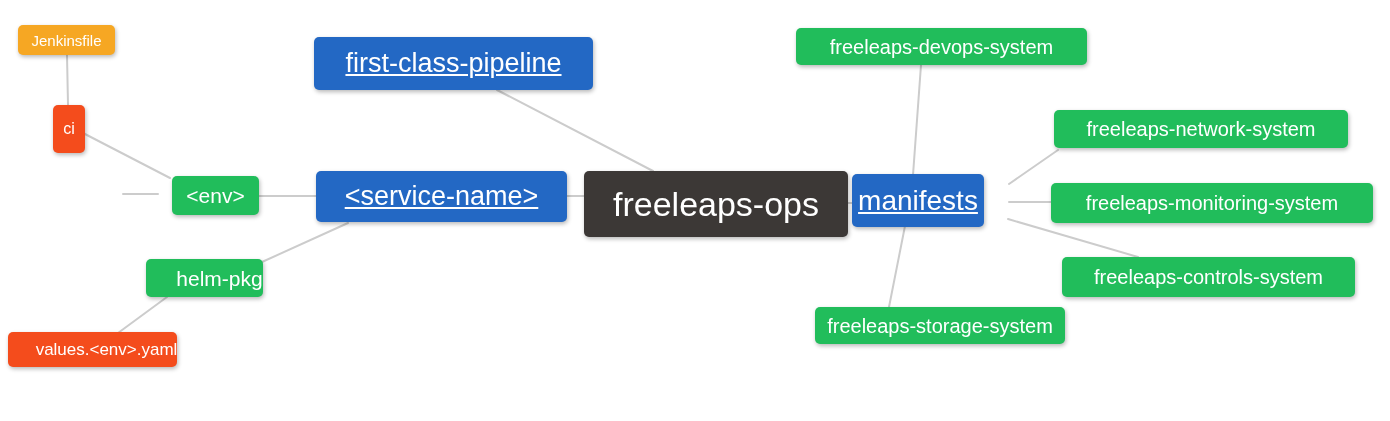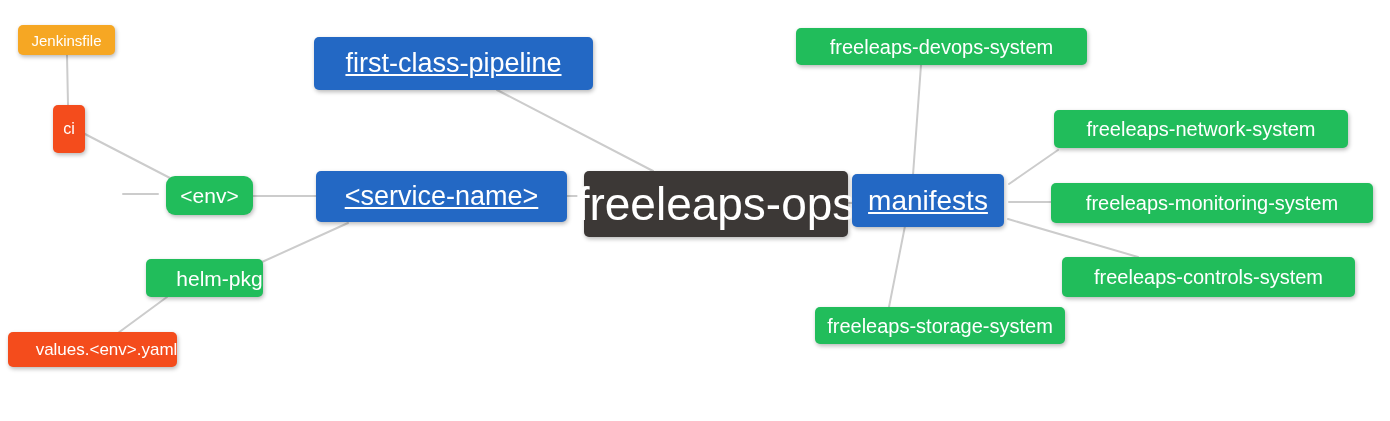--- a/index.html
+++ b/index.html
@@ -73,45 +73,45 @@
 
   <div class="node orange" style="left:18px; top:25px; width:97px; height:30px; font-size:15px;">
     <span class="label">Jenkinsfile</span>
   </div>
 
   <div class="node red" style="left:53px; top:105px; width:32px; height:48px; font-size:16px;">
     <span class="label">ci</span>
   </div>
 
 
-  <div class="node green" style="left:166px; top:176px; width:87px; height:39px; font-size:21px;border-radius:9px;">
+  <div class="node green" style="left:172px; top:176px; width:87px; height:39px; font-size:21px;">
     <span class="label">&lt;env&gt;</span>
   </div>
 
   <div class="node green" style="left:146px; top:259px; width:117px; height:38px; font-size:21px;padding-left:30px;">
     <span class="label">helm-pkg</span>
   </div>
 
   <div class="node red" style="left:8px; top:332px; width:169px; height:35px; font-size:17px;padding-left:28px;">
     <span class="label">values.&lt;env&gt;.yaml</span>
   </div>
 
   <div class="node blue" style="left:314px; top:37px; width:279px; height:53px; font-size:27px;">
     <span class="label">first-class-pipeline</span>
   </div>
 
   <div class="node blue" style="left:316px; top:171px; width:251px; height:51px; font-size:27px;">
     <span class="label">&lt;service-name&gt;</span>
   </div>
 
-  <div class="node dark" style="left:584px; top:171px; width:264px; height:66px; font-size:46px;">
+  <div class="node dark" style="left:584px; top:171px; width:264px; height:66px; font-size:34px;">
     <span class="label">freeleaps-ops</span>
   </div>
 
-  <div class="node blue" style="left:852px; top:174px; width:152px; height:53px; font-size:28px;">
+  <div class="node blue" style="left:852px; top:174px; width:132px; height:53px; font-size:28px;">
     <span class="label">manifests</span>
   </div>
 
   <div class="node green" style="left:796px; top:28px; width:291px; height:37px; font-size:20px;">
     <span class="label">freeleaps-devops-system</span>
   </div>
 
   <div class="node green" style="left:1054px; top:110px; width:294px; height:38px; font-size:20px;">
     <span class="label">freeleaps-network-system</span>
   </div>

